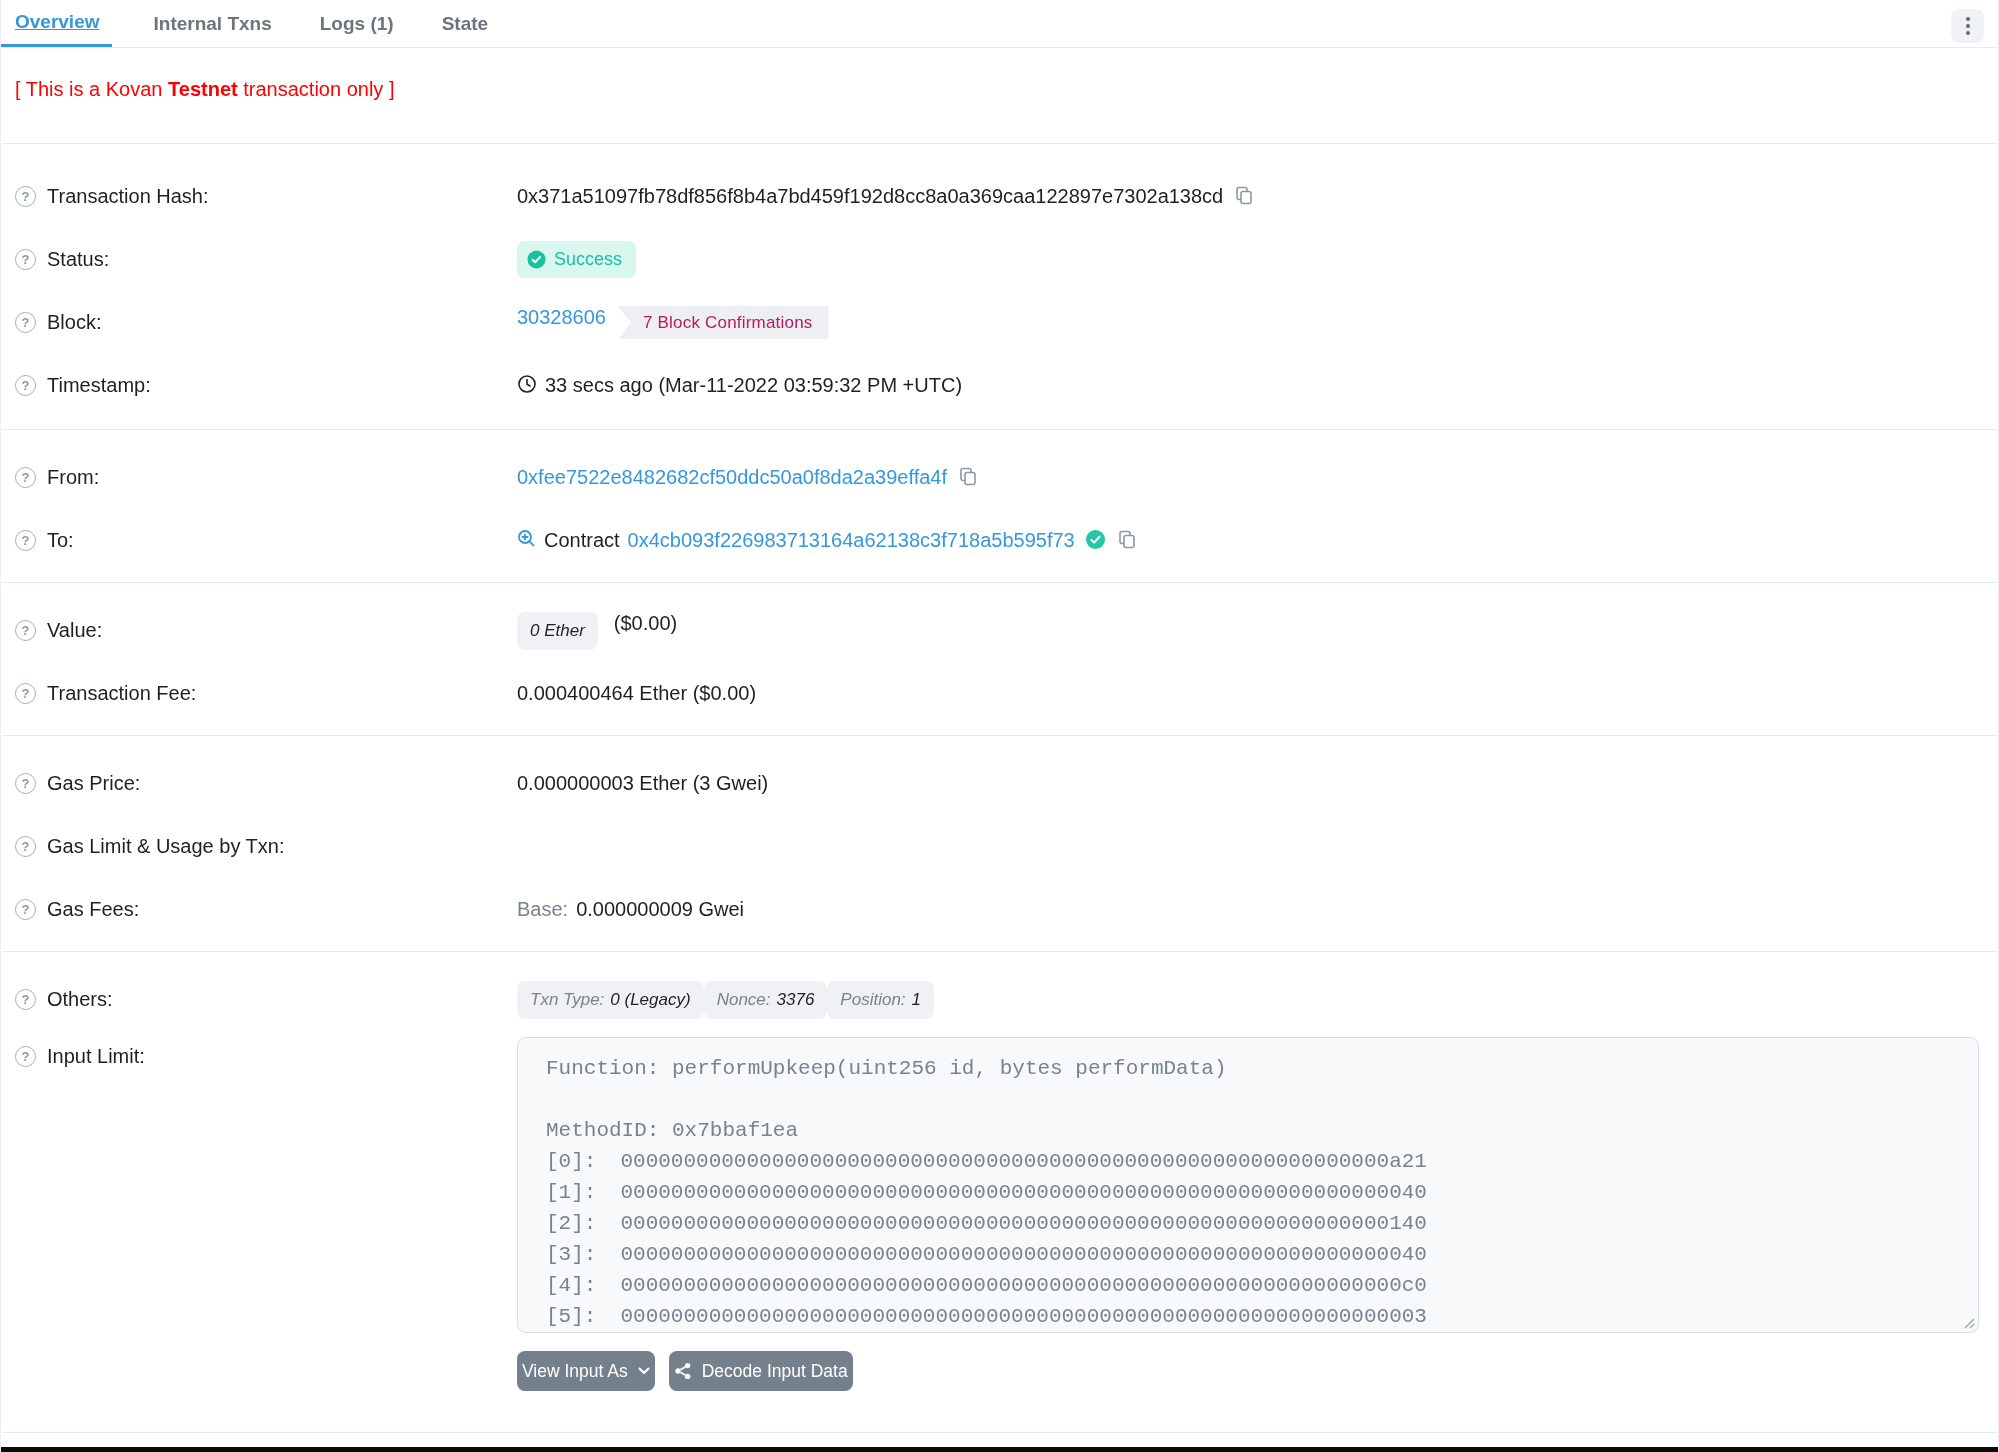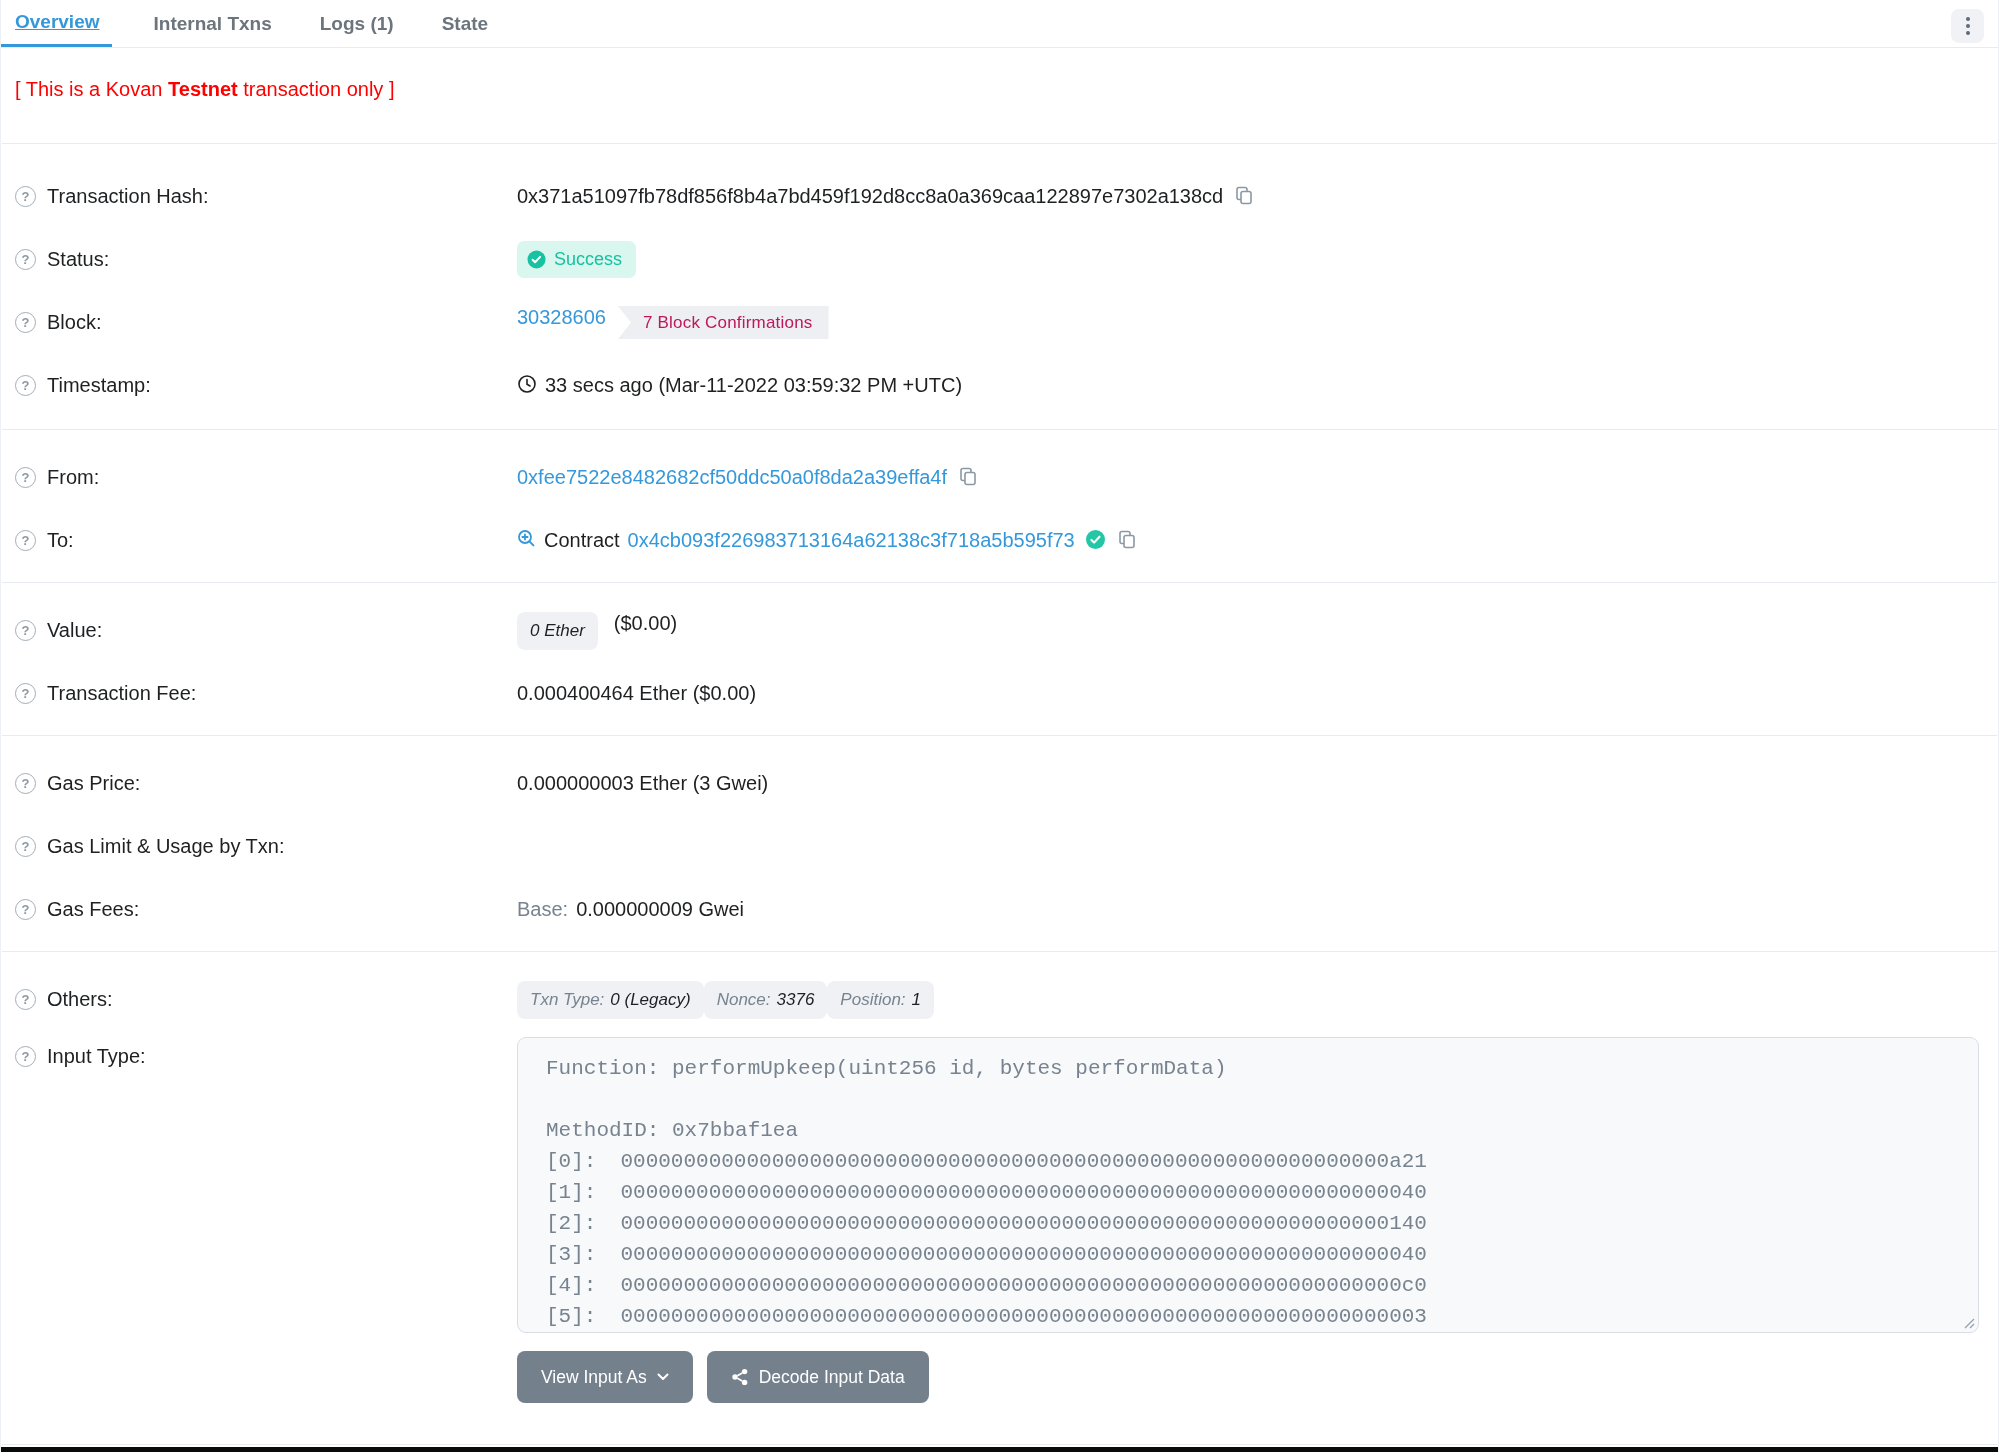--- a/index.html
+++ b/index.html
@@ -51,21 +51,21 @@
   
   .inputbox { width:1462px; height:296px; background:#f8f9fb; border:1px solid #d9dee6; border-radius:9px;
               padding:15px 0 0 28px; overflow:hidden; position:relative;
               font-family:"Liberation Mono","DejaVu Sans Mono",monospace; font-size:21px; line-height:31px; color:#77838f; }
   .inputbox .blank { height:31px; }
   .hexline { white-space:nowrap; }
   .hexline .idx { display:inline-block; min-width:50px; margin-right:24px; }
   .resize-grip { position:absolute; right:3px; bottom:3px; }
   .btnrow { display:flex; gap:14px; margin:18px 0 0 516px; }
   .btn { display:inline-flex; align-items:center; gap:10px; background:#75808d; color:#fff; border:none;
-         font-family:inherit; font-size:17.5px; height:52px; padding:0 24px; border-radius:8px; cursor:pointer; }
+         font-family:inherit; font-size:17.5px; height:40px; padding:0 5px; border-radius:8px; cursor:pointer; }
 
   .bottom-strip { position:absolute; left:0; right:0; bottom:0; height:5px; background:#0a0a0a; }
   .footer-space { height:33px; }
   svg { display:block; }
 </style>
 </head>
 <body>
 
 <div class="page">
 
@@ -273,21 +273,21 @@
         <span class="badge-gray">
           <span class="k">Position:</span>
             <span>1</span>
         </span>
       </div>
     </div>
 
     <div class="row top" style="margin-top:6px">
       <div class="label" style="padding-top:8px">
         <span class="help">?</span>
-        <span>Input Type:</span>
+        <span>Input Limit:</span>
       </div>
       <div class="inputbox">
         <div>Function: performUpkeep(uint256 id, bytes performData)</div>
         <div class="blank"></div>
         <div>MethodID: 0x7bbaf1ea</div>
         <div class="hexline"><span class="idx">[0]:</span><span>0000000000000000000000000000000000000000000000000000000000000a21</span></div>
         <div class="hexline"><span class="idx">[1]:</span><span>0000000000000000000000000000000000000000000000000000000000000040</span></div>
         <div class="hexline"><span class="idx">[2]:</span><span>0000000000000000000000000000000000000000000000000000000000000140</span></div>
         <div class="hexline"><span class="idx">[3]:</span><span>0000000000000000000000000000000000000000000000000000000000000040</span></div>
         <div class="hexline"><span class="idx">[4]:</span><span>00000000000000000000000000000000000000000000000000000000000000c0</span></div>

